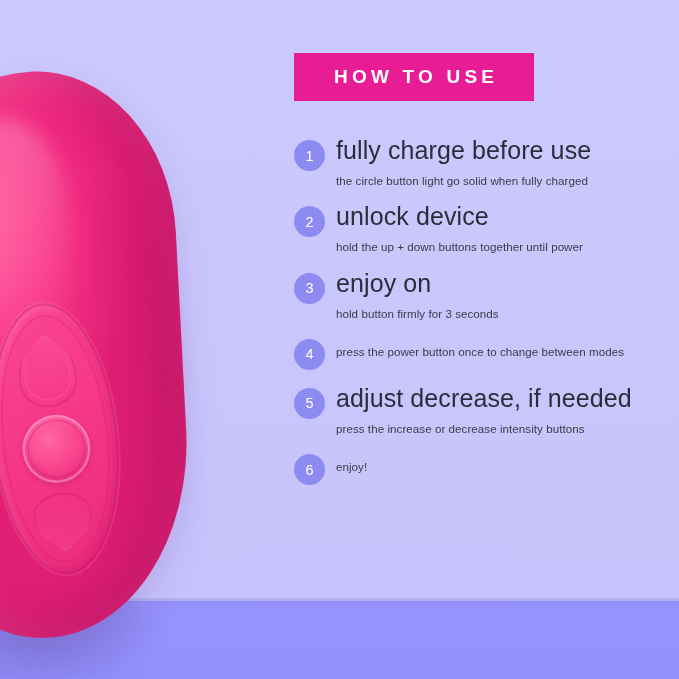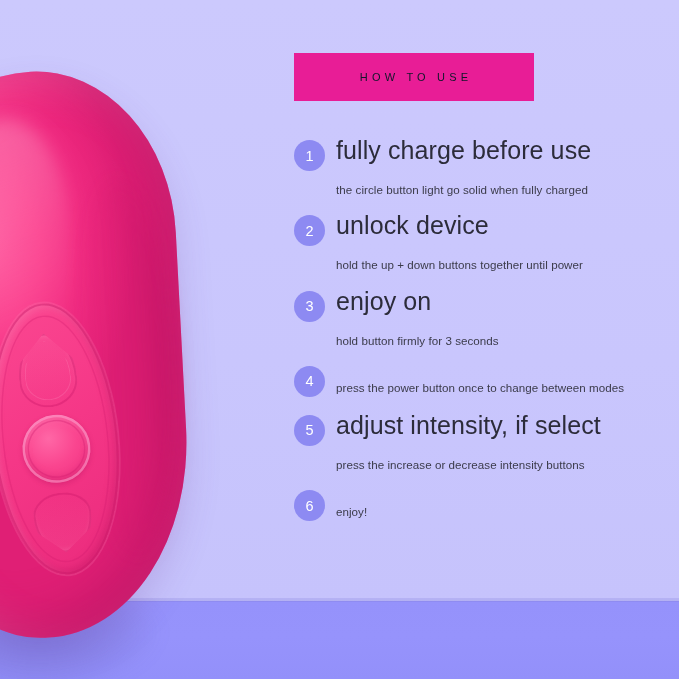--- a/index.html
+++ b/index.html
@@ -196,23 +196,23 @@
     left: 0;
     top: 53px;
     width: 240px;
     height: 48px;
     background: #e81d96;
     display: flex;
     align-items: center;
     justify-content: center;
   }
   .banner-text {
-    color: #0f172a;
-    font-size: 11px;
-    font-weight: normal;
+    color: #ffffff;
+    font-size: 19px;
+    font-weight: bold;
     letter-spacing: 4.2px;
     text-indent: 4.2px;
     font-family: "Liberation Sans", sans-serif;
   }
 
   .steps {
     position: absolute;
     left: 0;
     top: 136px;
     width: 385px;
@@ -249,21 +249,21 @@
     font-weight: normal;
     line-height: 1.12;
     letter-spacing: 0.1px;
     font-family: "Liberation Sans", sans-serif;
   }
   .step-sub {
     color: #3b3b4a;
     font-size: 11.6px;
     font-weight: normal;
     line-height: 1.32;
-    margin-top: 18px;
+    margin-top: 9px;
     letter-spacing: 0.05px;
     font-family: "Liberation Sans", sans-serif;
   }
   .step-sub .sub-line { display: block; }
 </style>
 </head>
 <body>
 
 <div id="infographic">
 
@@ -328,21 +328,21 @@
         <div class="step-text">
           <div class="step-sub">
             <span class="sub-line">press the power button once to change between modes</span>
           </div>
         </div>
       </div>
 
       <div class="step">
         <div class="step-badge">5</div>
         <div class="step-text">
-          <div class="step-title">adjust intensity, if select</div>
+          <div class="step-title">adjust decrease, if needed</div>
           <div class="step-sub">
             <span class="sub-line">press the increase or decrease intensity buttons</span>
           </div>
         </div>
       </div>
 
       <div class="step">
         <div class="step-badge">6</div>
         <div class="step-text">
           <div class="step-sub">

